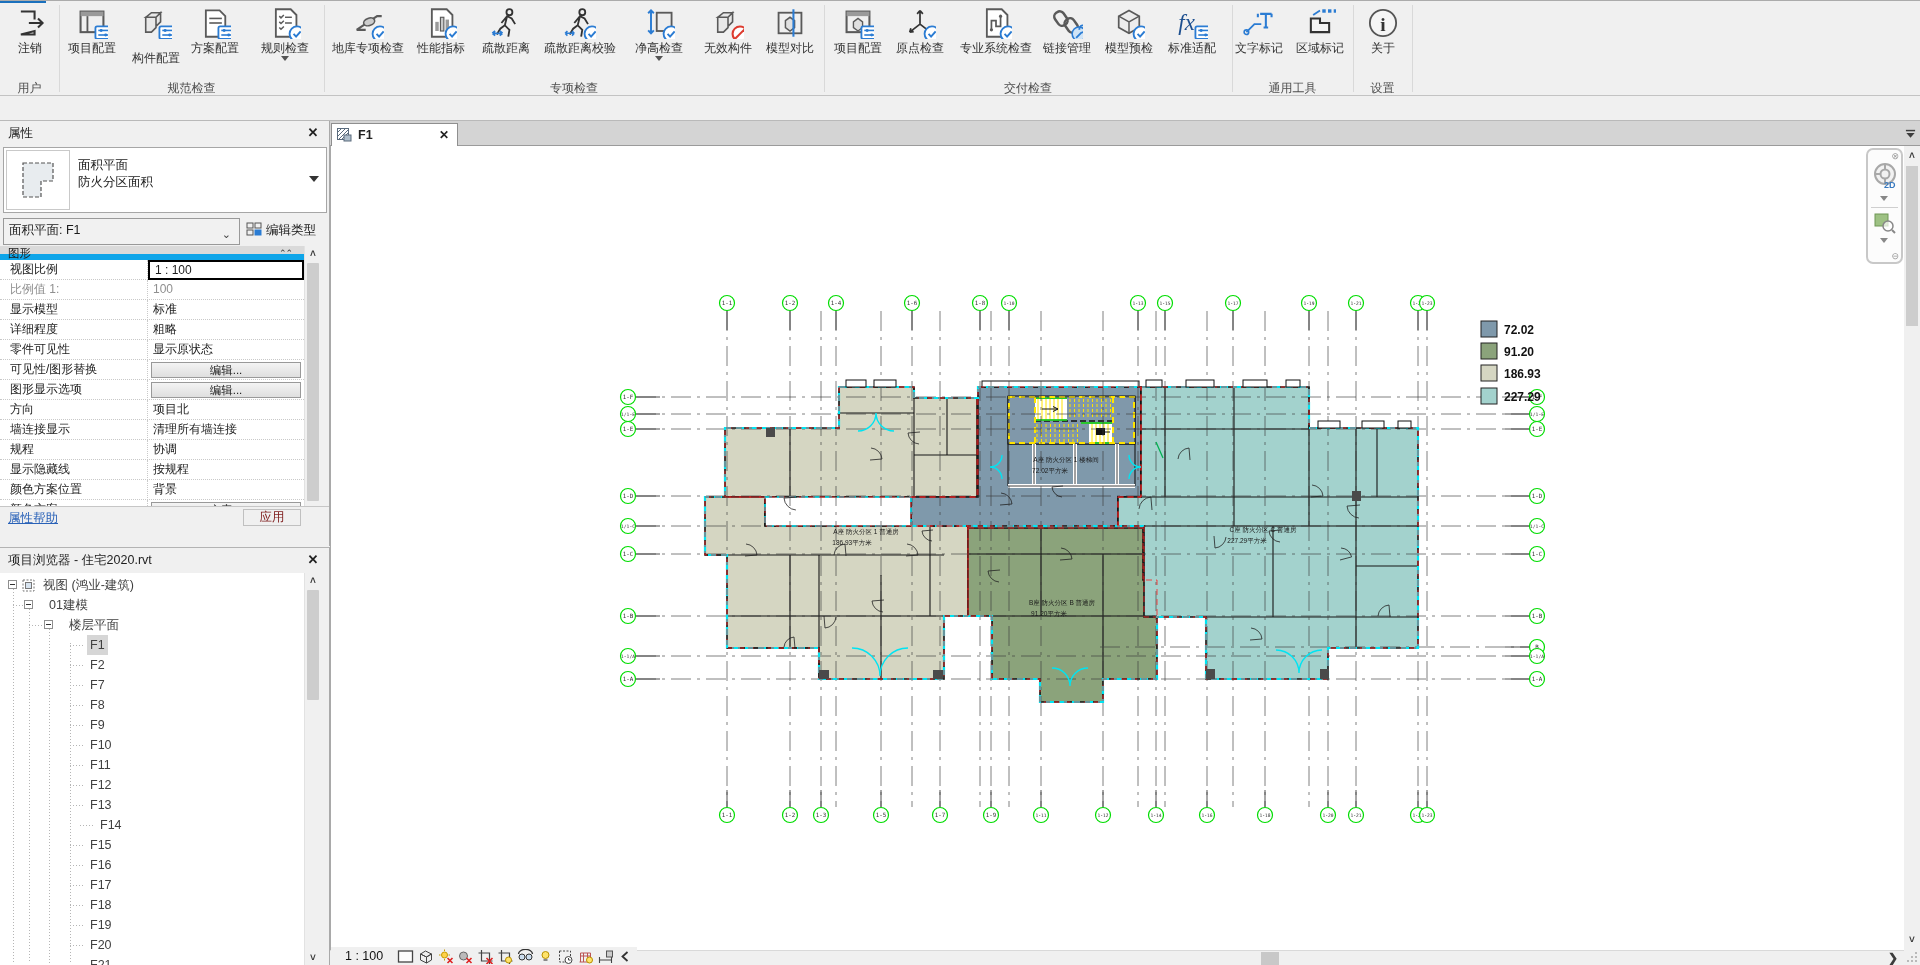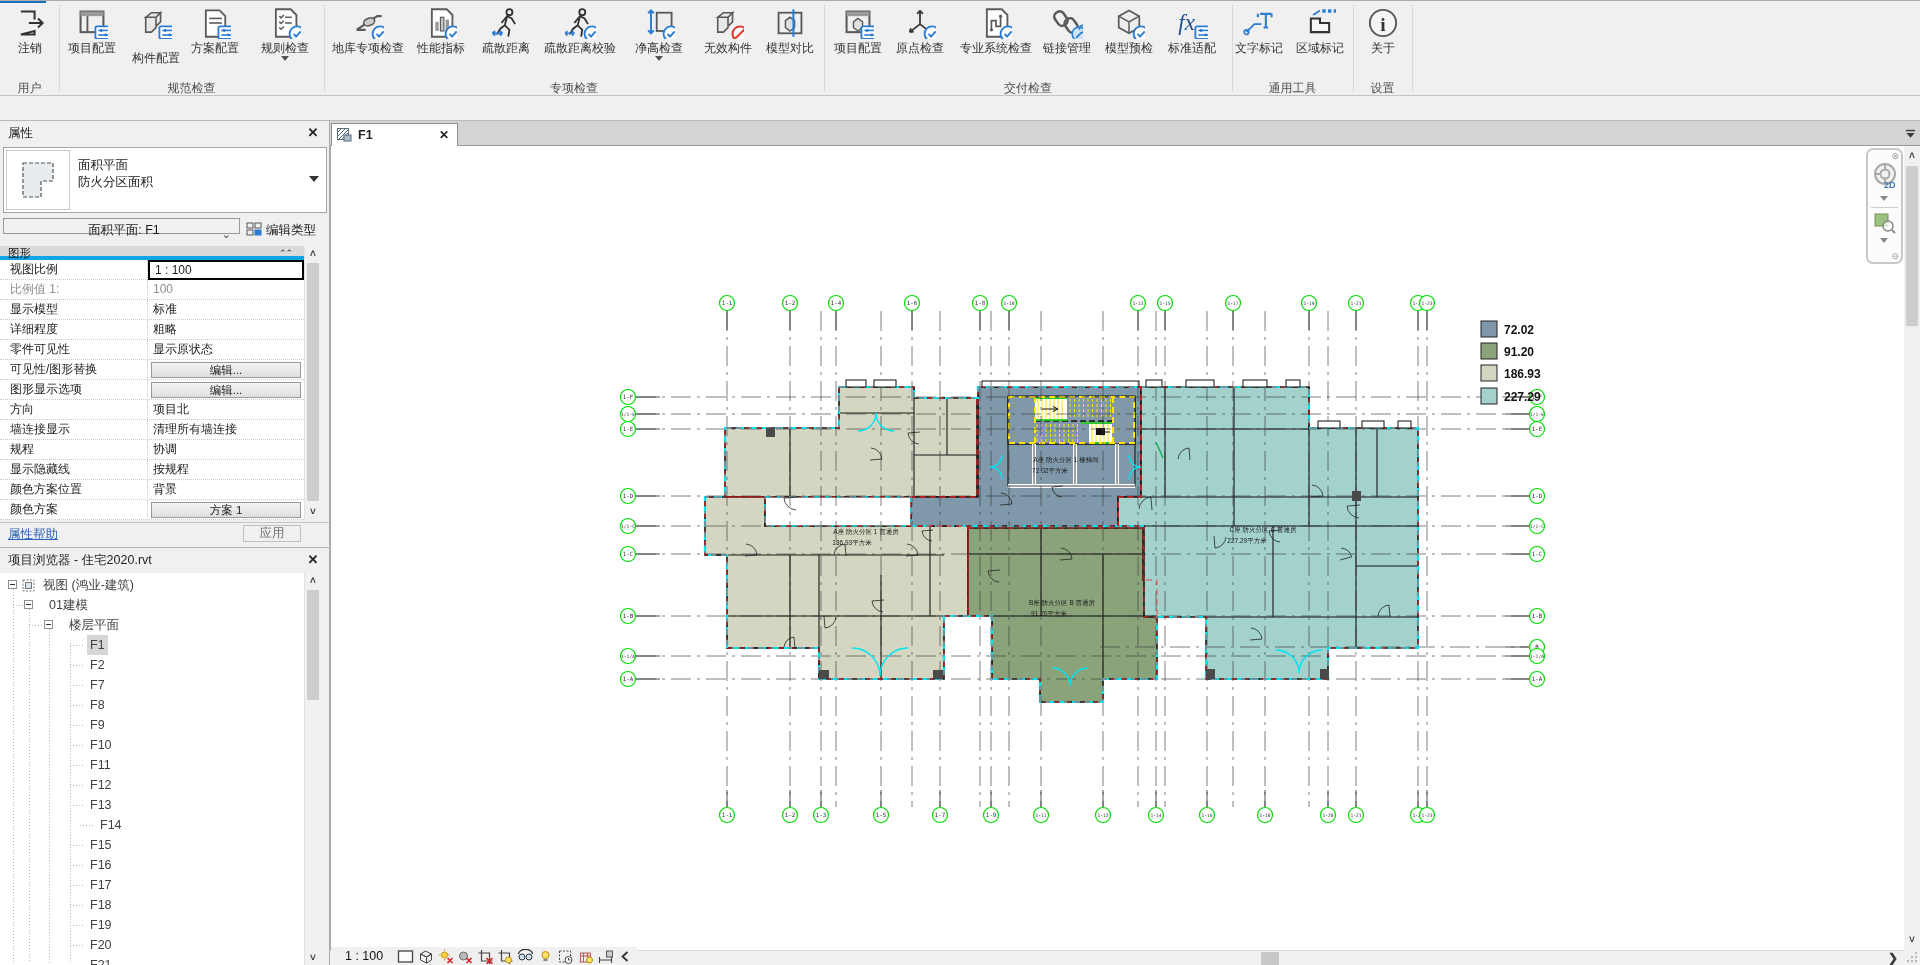--- a/index.html
+++ b/index.html
@@ -20,40 +20,40 @@
   #options-bar { position:absolute; left:0; top:97px; width:1920px; height:24px; background:#f0f0f0; border-bottom:1px solid #b9b9b9; }
 
   
   .panel-title { position:relative; height:25px; background:#f0f0f0; font-size:12.5px; color:#1e1e1e; line-height:25px; padding-left:8px; }
   .panel-close { position:absolute; right:8px; top:4px; width:16px; height:16px; font-size:13px; color:#1e1e1e; text-align:center; line-height:16px; font-weight:bold; }
   #props-panel { position:absolute; left:0; top:121px; width:330px; height:425px; background:#f0f0f0; border-right:1px solid #a9a9a9; }
   #type-selector { position:absolute; left:3px; top:26px; width:324px; height:66px; background:#fff; border:1px solid #a6a6a6; }
   #type-thumb { position:absolute; left:2px; top:2px; width:64px; height:60px; border:1px solid #c9c9c9; background:#fff; }
   #type-text { position:absolute; left:74px; top:9px; font-size:12.5px; color:#1a1a1a; line-height:17px; }
   #type-dd { position:absolute; right:7px; top:28px; width:0; height:0; border:5px solid transparent; border-top:6px solid #333; }
-  #inst-combo { position:absolute; left:3px; top:97px; width:237px; height:16px; background:#f1f1f1; border:1px solid #999; font-size:12.5px; color:#1a1a1a; line-height:22px; padding-left:5px;text-align:center; }
+  #inst-combo { position:absolute; left:3px; top:97px; width:237px; height:27px; background:#f1f1f1; border:1px solid #999; font-size:12.5px; color:#1a1a1a; line-height:22px; padding-left:5px; }
   #inst-combo .chev { position:absolute; right:8px; top:4px; color:#444; font-size:11px; }
   #edit-type-btn { position:absolute; left:246px; top:97px; width:82px; height:24px; font-size:12.5px; color:#1a1a1a; line-height:24px; }
   #edit-type-btn svg { vertical-align:-3px; margin-right:3px; }
   #prop-grid { position:absolute; left:0; top:125px; width:304px; }
-  .pg-header { height:14px; background:#dadada; border-bottom:4px solid #0ea5e9; font-size:11.5px; color:#1a1a1a; line-height:14px; padding-left:8px; position:relative; }
+  .pg-header { height:14px; background:#dadada; border-bottom:6px solid #0ea5e9; font-size:11.5px; color:#1a1a1a; line-height:14px; padding-left:8px; position:relative; }
   .pg-header .chevs { position:absolute; right:12px; top:0; font-size:9px; color:#333; letter-spacing:-1px; }
   .pg-row { position:relative; height:20px; border-bottom:1px dotted #c9c9c9; background:#fff; font-size:12px; color:#1c1c1c; }
   .pg-row .nm { position:absolute; left:10px; top:0; line-height:19px; white-space:nowrap;text-align:center; }
   .pg-row .vcell { position:absolute; left:147px; top:0; width:157px; height:20px; border-left:1px dotted #c9c9c9; line-height:19px; }
   .pg-row .vtext { padding-left:5px; white-space:nowrap; }
   .pg-row.disabled .nm, .pg-row.disabled .vtext { color:#8f8f8f; }
   .pg-input { position:absolute; left:0px; top:0px; width:156px; height:20px; background:#fff; border:2px solid #000; line-height:16px; padding-left:5px; font-size:12px; }
   .pg-btn { position:absolute; left:3px; top:2px; width:150px; height:16px; background:linear-gradient(#f4f4f4,#dfdfdf); border:1px solid #999; font-size:11.5px; color:#1a1a1a; text-align:center; line-height:14px; }
   #prop-scroll { position:absolute; left:304px; top:125px; width:17px; background:#f0f0f0; border-left:1px solid #e2e2e2; }
   .sb-arrow { position:absolute; left:0; width:16px; height:16px; color:#3c3c3c; font-size:10px; text-align:center; line-height:16px; font-weight:bold; }
   .sb-thumb { position:absolute; left:2px; width:12px; background:#cdcdcd; border-radius:1px; }
-  #props-footer { position:absolute; left:0; bottom:0; width:329px; height:24px; background:#f0f0f0; border-top:1px solid #c6c6c6; }
+  #props-footer { position:absolute; left:0; bottom:0; width:329px; height:40px; background:#f0f0f0; border-top:1px solid #c6c6c6; }
   #props-help { position:absolute; left:8px; top:3px; font-size:12.5px; color:#2a62b8; text-decoration:underline; }
-  #apply-btn { position:absolute; right:28px; top:2px; width:58px; height:17px; background:#f0f0f0; border:1px solid #c0c0c0; color:#737373; font-size:12.5px; text-align:center; line-height:15px; }
+  #apply-btn { position:absolute; right:28px; top:2px; width:58px; height:17px; background:#f0f0f0; border:1px solid #c0c0c0; color:#7f1d1d; font-size:12.5px; text-align:center; line-height:15px; }
 
   #browser-panel { position:absolute; left:0; top:547px; width:330px; height:418px; background:#f0f0f0; border-top:1px solid #b3b3b3; border-right:1px solid #a9a9a9; }
   #tree { position:absolute; left:0; top:25px; width:305px; height:393px; background:#fff; overflow:hidden; }
   .tree-row { position:absolute; left:0; height:20px; font-size:12.5px; color:#404040; line-height:20px; white-space:nowrap; }
   .tree-label { position:relative; padding:0 3px; }
   .tree-label.sel { background:#d6d6d6; }
   .tbox { position:absolute; width:9px; height:9px; border:1px solid #8f8f8f; background:#fff; }
   .tbox:before { content:""; position:absolute; left:1px; top:3px; width:5px; height:1px; background:#333; }
   #tree-scroll { position:absolute; right:9px; top:25px; width:16px; height:393px; background:#f0f0f0; border-left:1px solid #e2e2e2; }
 

